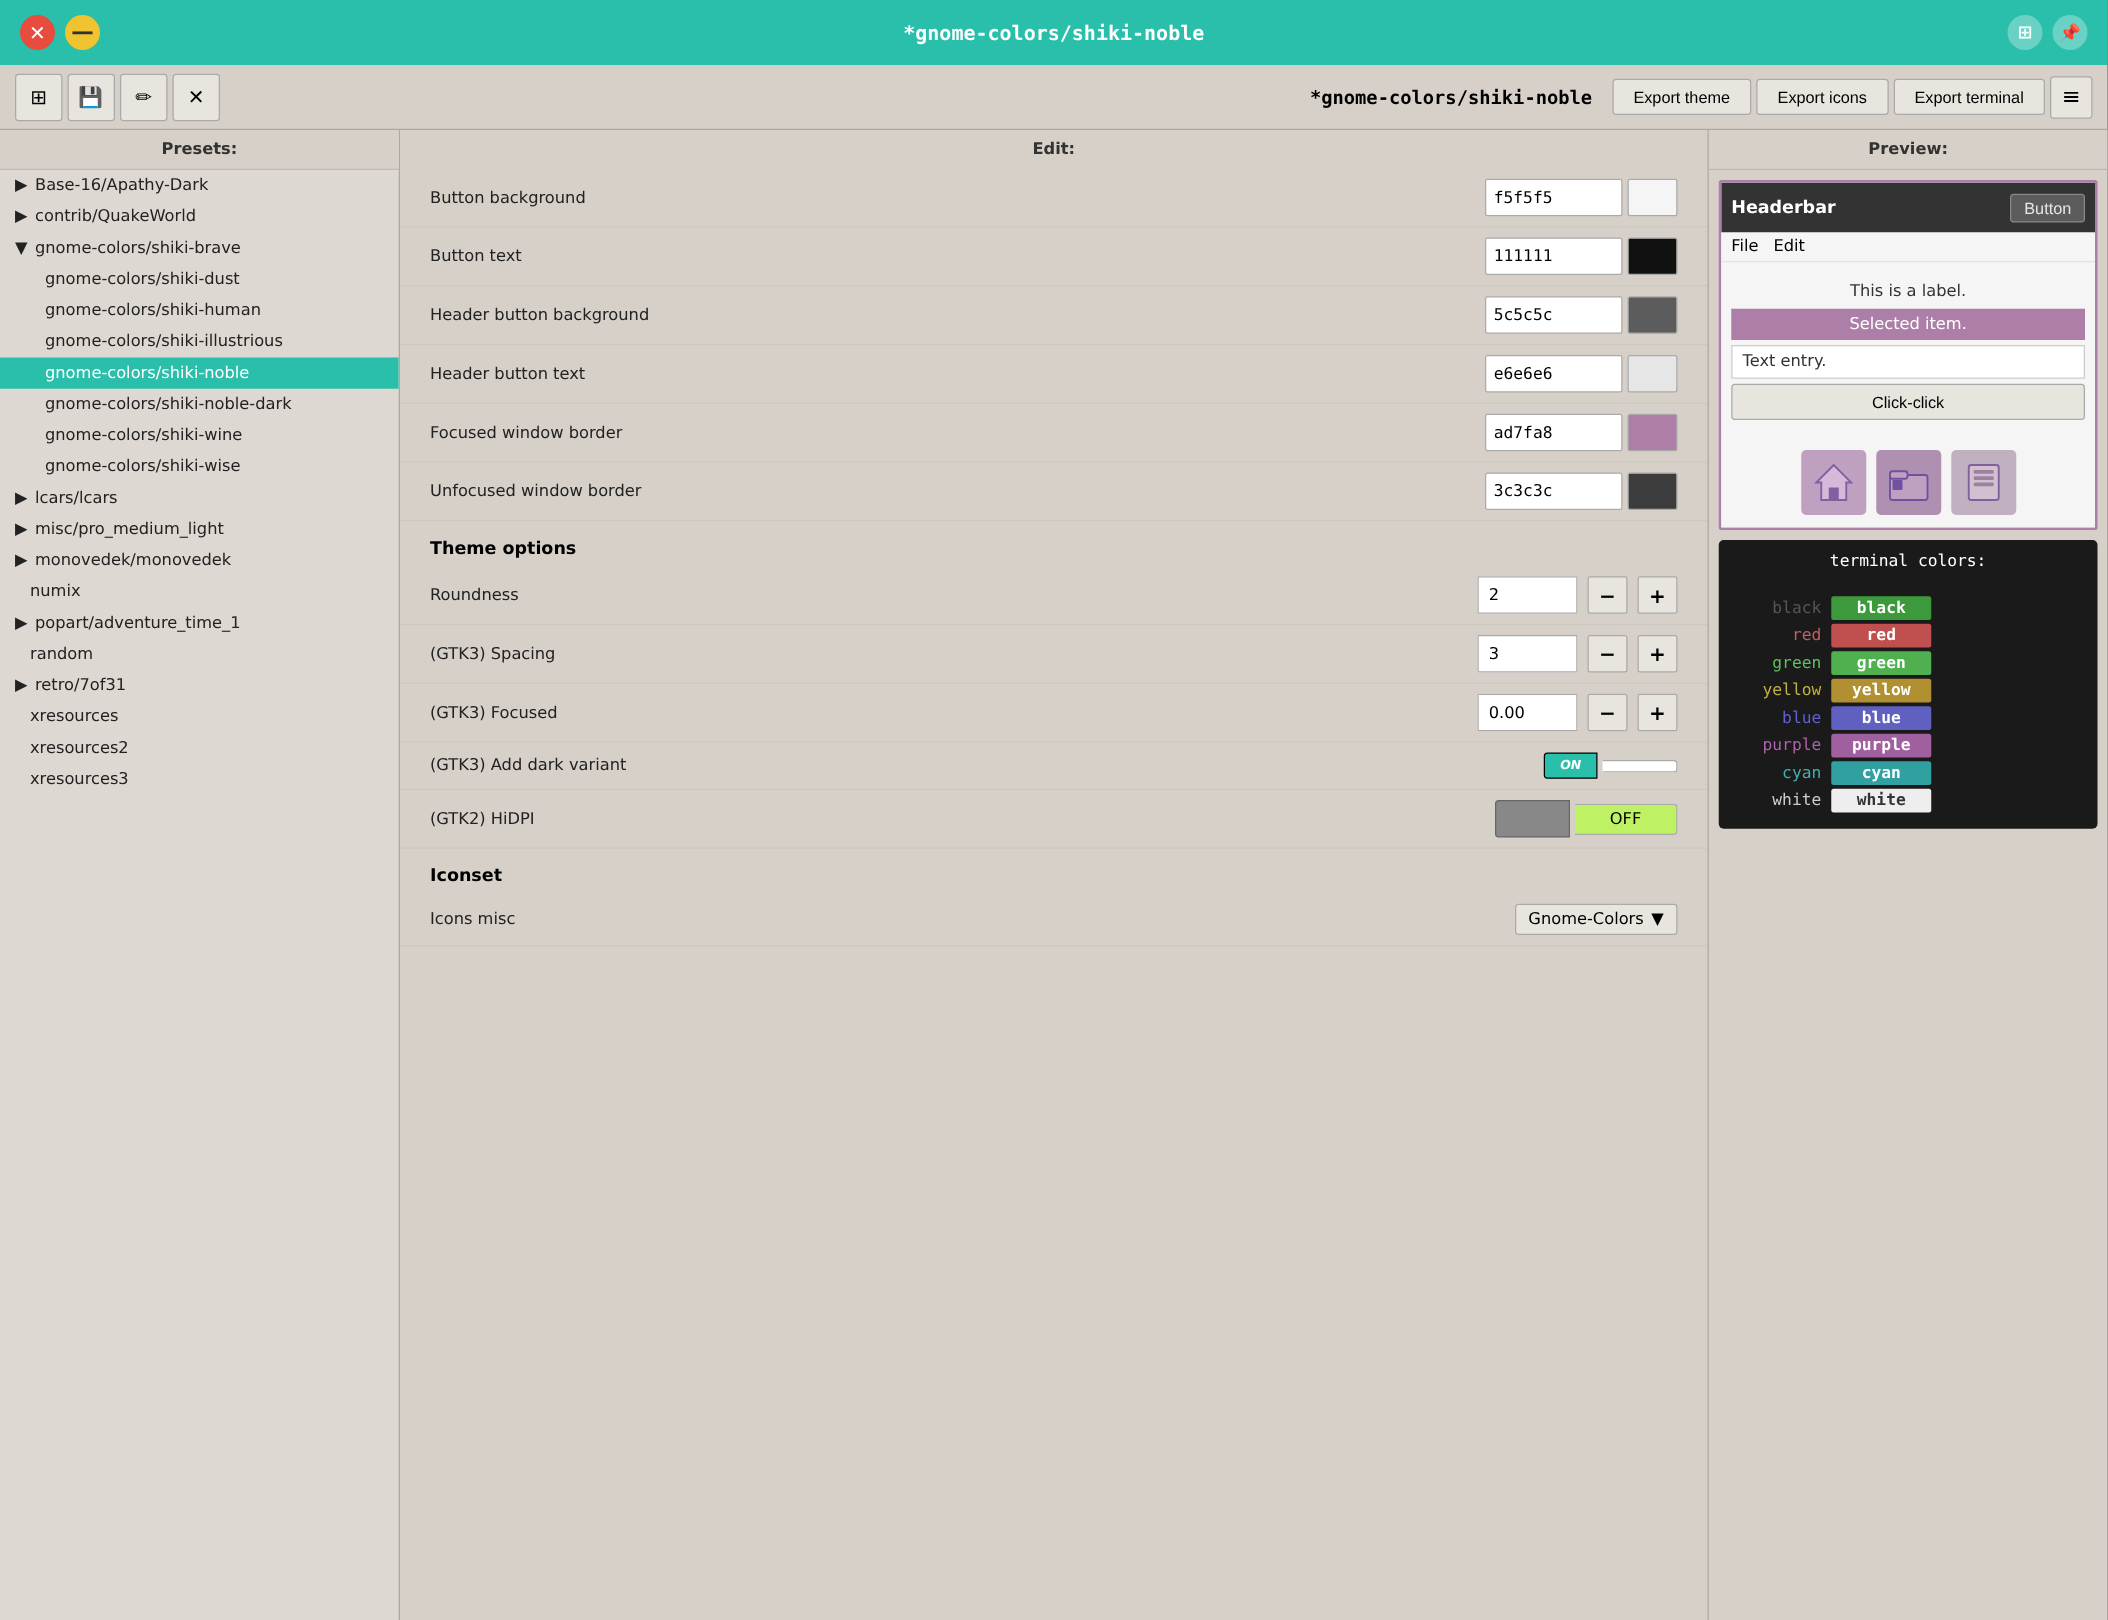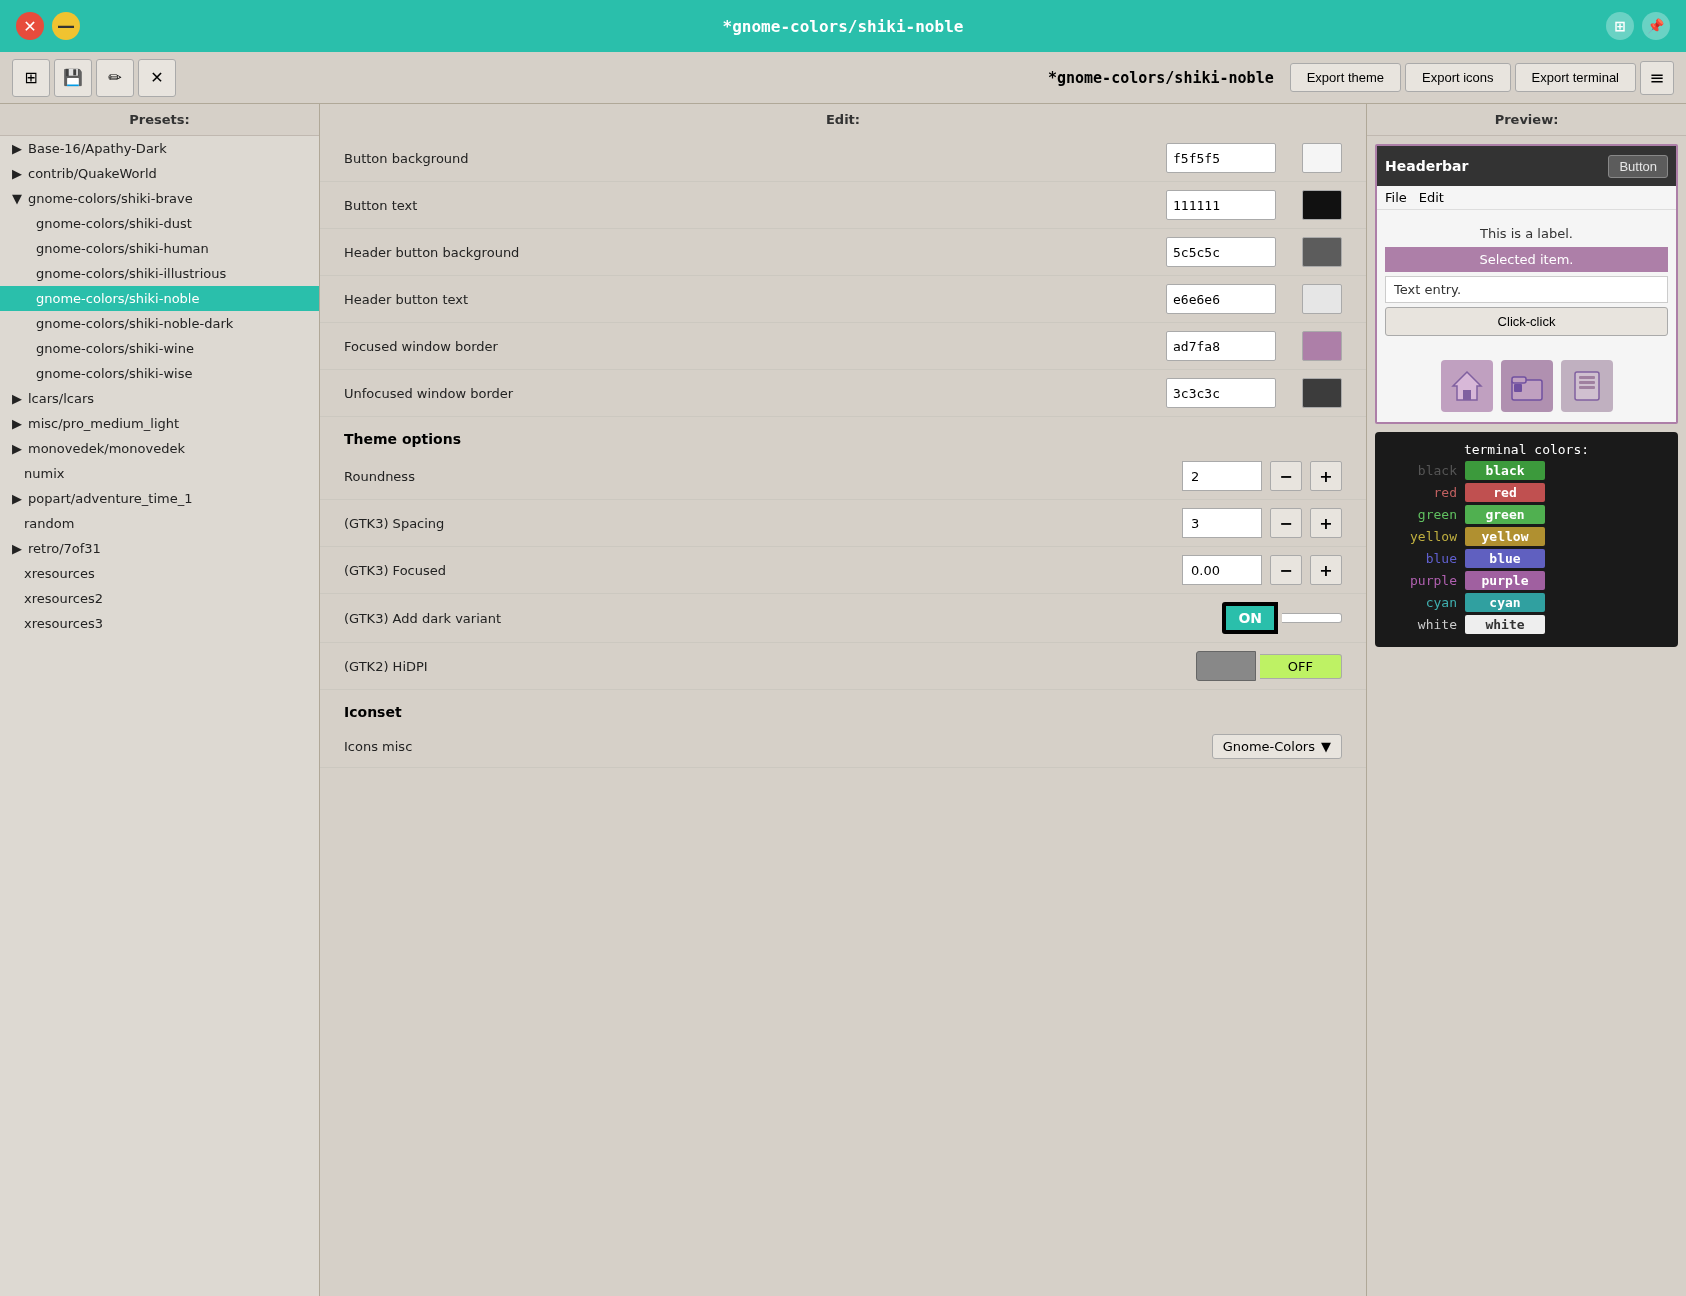--- a/index.html
+++ b/index.html
@@ -115,21 +115,21 @@
       text-align: center;
       padding: 8px 0;
       font-weight: bold;
       color: #333;
       background: #d6d0c8;
     }
     .edit-row {
       display: flex;
       align-items: center;
       padding: 8px 24px;
-      gap: 26px;
+      gap: 4px;
       border-bottom: 1px solid #ccc8c0;
     }
     .edit-label { flex: 1; color: #222; font-size: 13px; }
     .color-input {
       width: 110px; height: 30px;
       background: white;
       border: 1px solid #aaa;
       border-radius: 2px;
       padding: 0 6px;
       font-family: monospace;
@@ -165,23 +165,24 @@
     }
     .toggle-row {
       display: flex; align-items: center; gap: 4px;
     }
     .toggle-on {
       background: #2abfab;
       color: white;
       padding: 4px 12px;
       border-radius: 3px 0 0 3px;
       font-weight: bold;
-      font-size: 14px;
-      border: 4px solid #000000;
-      cursor: pointer;
+      font-size: 10px;
+      border: 1px solid #000000;
+      cursor: pointer;
+      font-style: italic;
     }
     .toggle-off-side {
       background: white;
       padding: 4px 12px;
       border-radius: 0 3px 3px 0;
       font-size: 13px;
       border: 1px solid #aaa;
       border-left: none;
       width: 60px;
       text-align: center;
@@ -324,21 +325,21 @@
       background: #1a1a1a;
       margin: 8px;
       border-radius: 4px;
       padding: 10px;
       font-family: monospace;
     }
     .terminal-title {
       color: white;
       font-size: 13px;
       text-align: center;
-      margin-bottom: 4px;
+      margin-bottom: 20px;
     }
     .terminal-row {
       display: flex;
       align-items: center;
       margin: 3px 0;
     }
     .terminal-name {
       width: 80px;
       text-align: right;
       padding-right: 8px;

